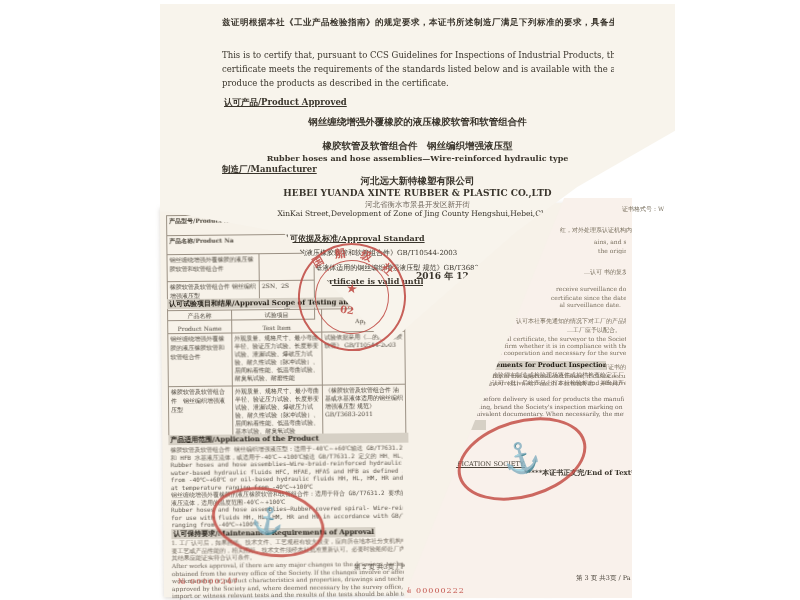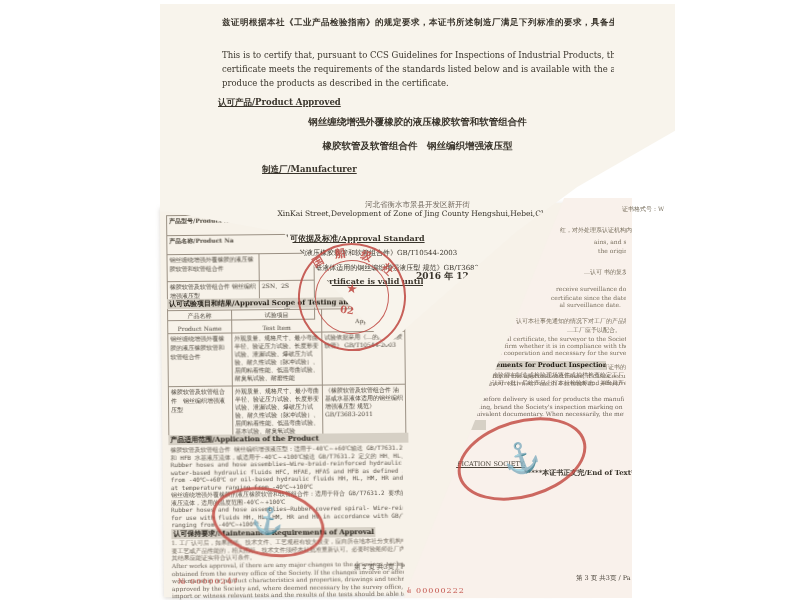--- a/index.html
+++ b/index.html
@@ -60,26 +60,29 @@
 <body>
 
 <div id="canvas">
 
   <div id="page1" class="page">
     <div class="p1-cn nowrap" style="top:13px;">兹证明根据本社《工业产品检验指南》的规定要求，本证书所述制造厂满足下列标准的要求，具备生产本证</div>
     <div class="p1-en nowrap" style="top:46px;">This is to certify that, pursuant to CCS Guidelines for Inspections of Industrial Products, the manufacturer stated in the</div>
     <div class="p1-en nowrap" style="top:60px;">certificate meets the requirements of the standards listed below and is available with the ability and conditions to</div>
     <div class="p1-en nowrap" style="top:74px;">produce the products as described in the certificate.</div>
 
-    <div class="hd-underline" style="left:58px;top:93px;">认可产品/Product Approved</div>
+    <div class="hd-underline" style="left:64px;top:93px;">认可产品/Product Approved</div>
 
     <div class="center-line nowrap" style="top:112px;font-size:9.5px;">钢丝缠绕增强外覆橡胶的液压橡胶软管和软管组合件</div>
     <div class="center-line nowrap" style="top:136px;font-size:9.5px;">橡胶软管及软管组合件　钢丝编织增强液压型</div>
-
-    <div class="hd-underline" style="left:62px;top:160px;margin-left:40px;">制造厂/Manufacturer</div>
+    <div class="center-line nowrap" style="top:149px;font-size:8px;">Rubber hoses and hose assemblies—Wire-reinforced hydraulic type</div>
+
+    <div class="hd-underline" style="left:62px;top:160px;">制造厂/Manufacturer</div>
+    <div class="center-line nowrap" style="top:171px;font-size:9.5px;">河北远大新特橡塑有限公司</div>
+    <div class="center-line nowrap" style="top:184px;font-size:9px;">HEBEI YUANDA XINTE RUBBER &amp; PLASTIC CO.,LTD</div>
     <div class="center-line nowrap" style="top:196px;font-size:7.5px;font-weight:normal;color:#6e655a;">河北省衡水市景县开发区新开街</div>
     <div class="center-line nowrap" style="top:205px;font-size:7.5px;font-weight:normal;">XinKai Street,Development of Zone of Jing County Hengshui,Hebei,China</div>
 
     <div class="hd-underline nowrap" style="left:122px;top:229px;font-size:8px;">认可依据及标准/Approval Standard</div>
     <div class="nowrap" style="position:absolute;left:76px;top:244px;width:330px;font-size:7px;">丝缠绕增强外覆橡胶的液压橡胶软管和软管组合件》GB/T10544-2003</div>
     <div class="nowrap" style="position:absolute;left:76px;top:259px;width:330px;font-size:7px;">管及软管组合件 油基或水基液体适用的钢丝编织增强液压型 规范》GB/T3683-2011</div>
     <div class="nowrap" style="position:absolute;left:136px;top:272px;font-size:8px;font-weight:bold;text-decoration:underline;">·—— Certificate is valid until</div>
     <div class="nowrap" style="position:absolute;left:256px;top:266px;font-size:9px;font-weight:bold;">2016 年 12 月 1</div>
   </div>
 

